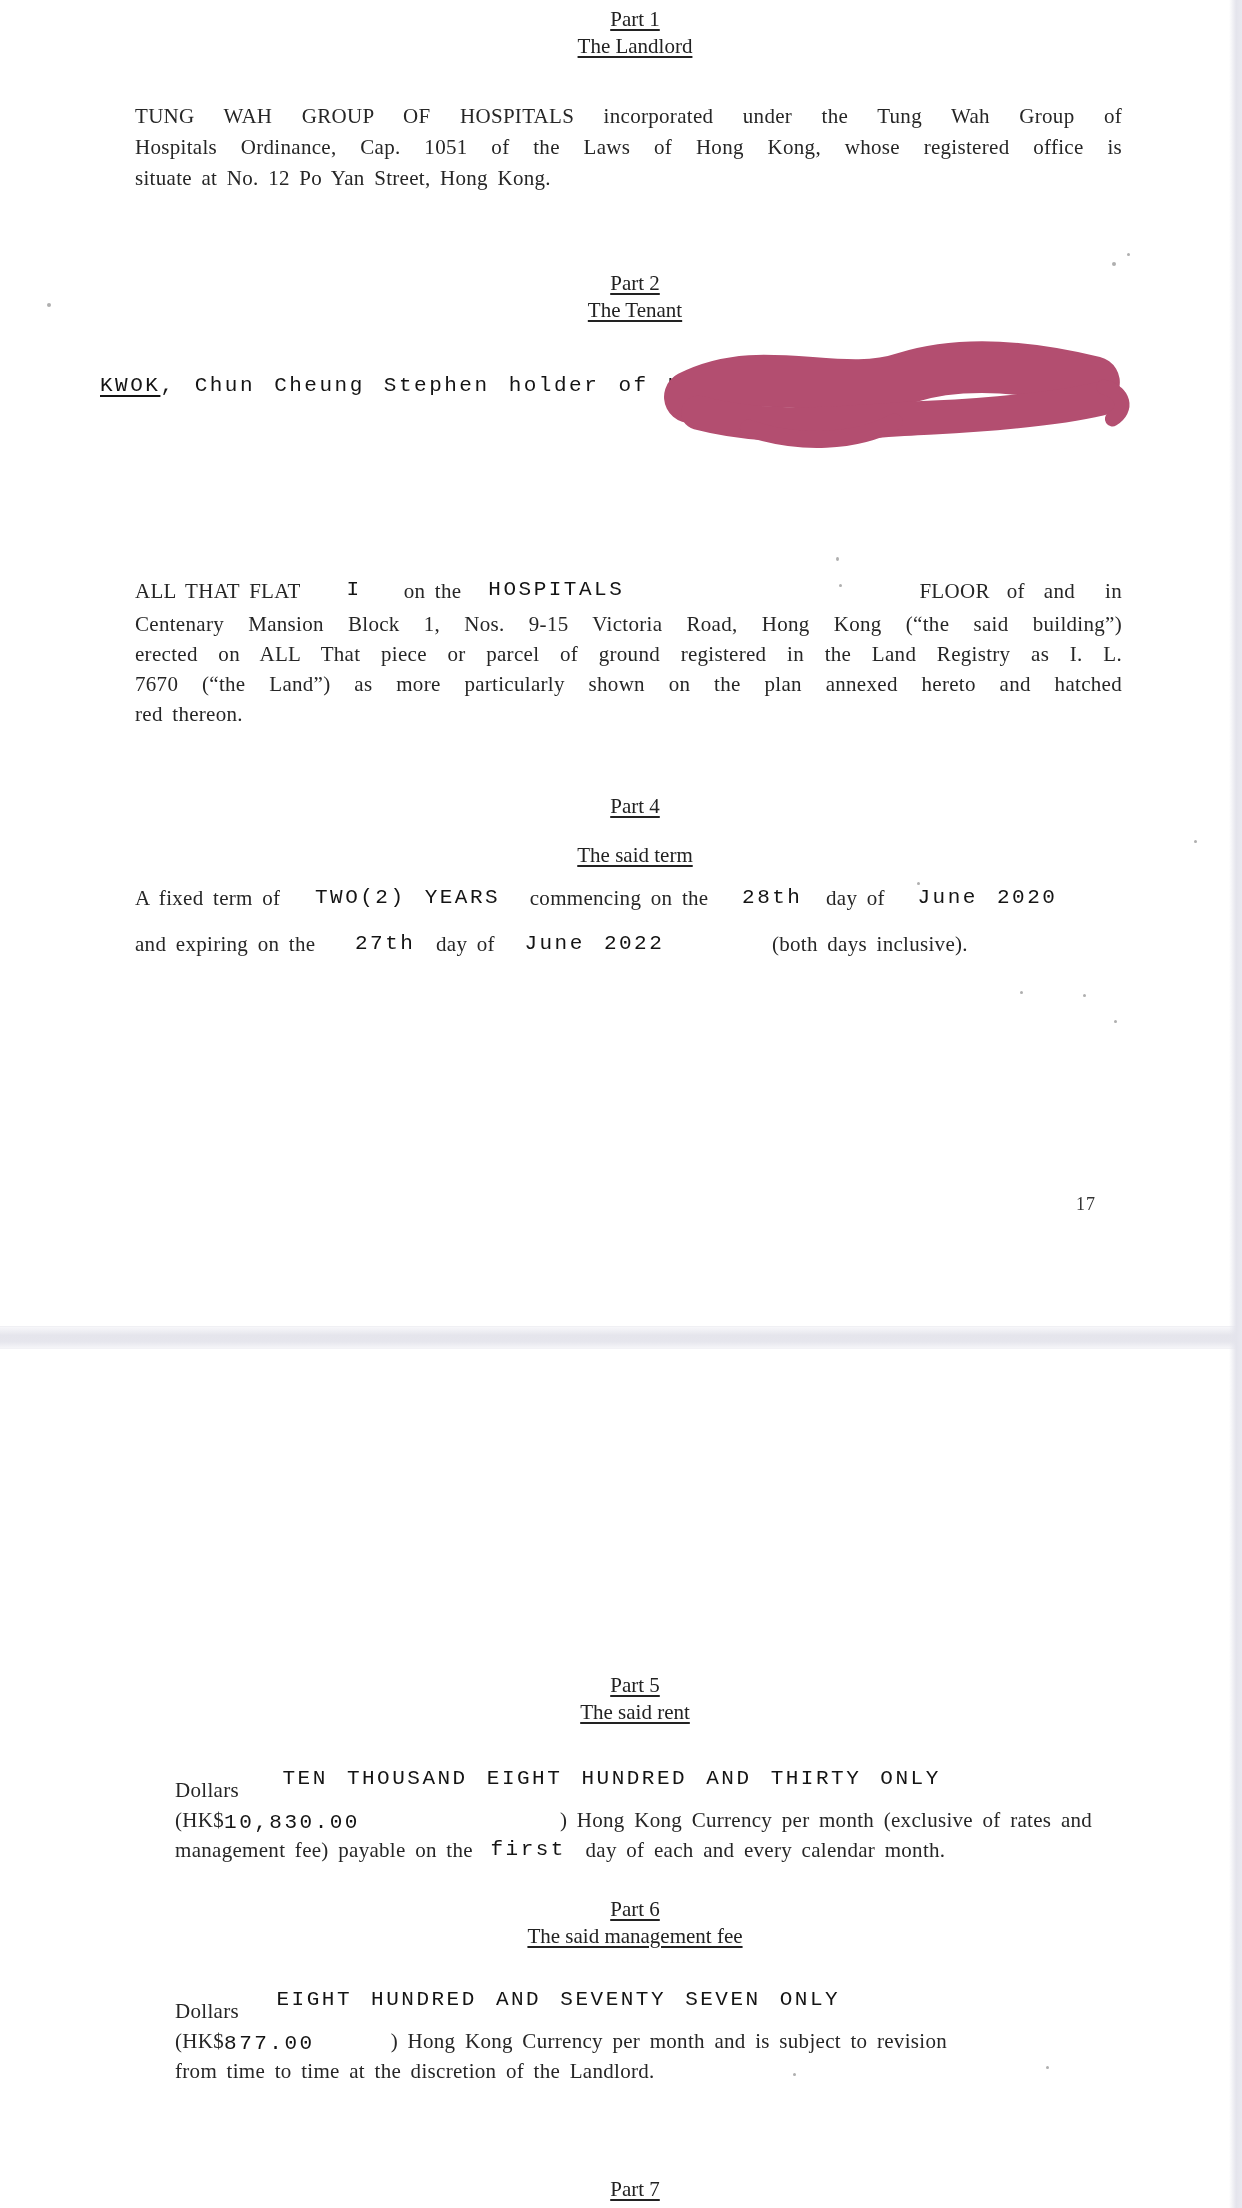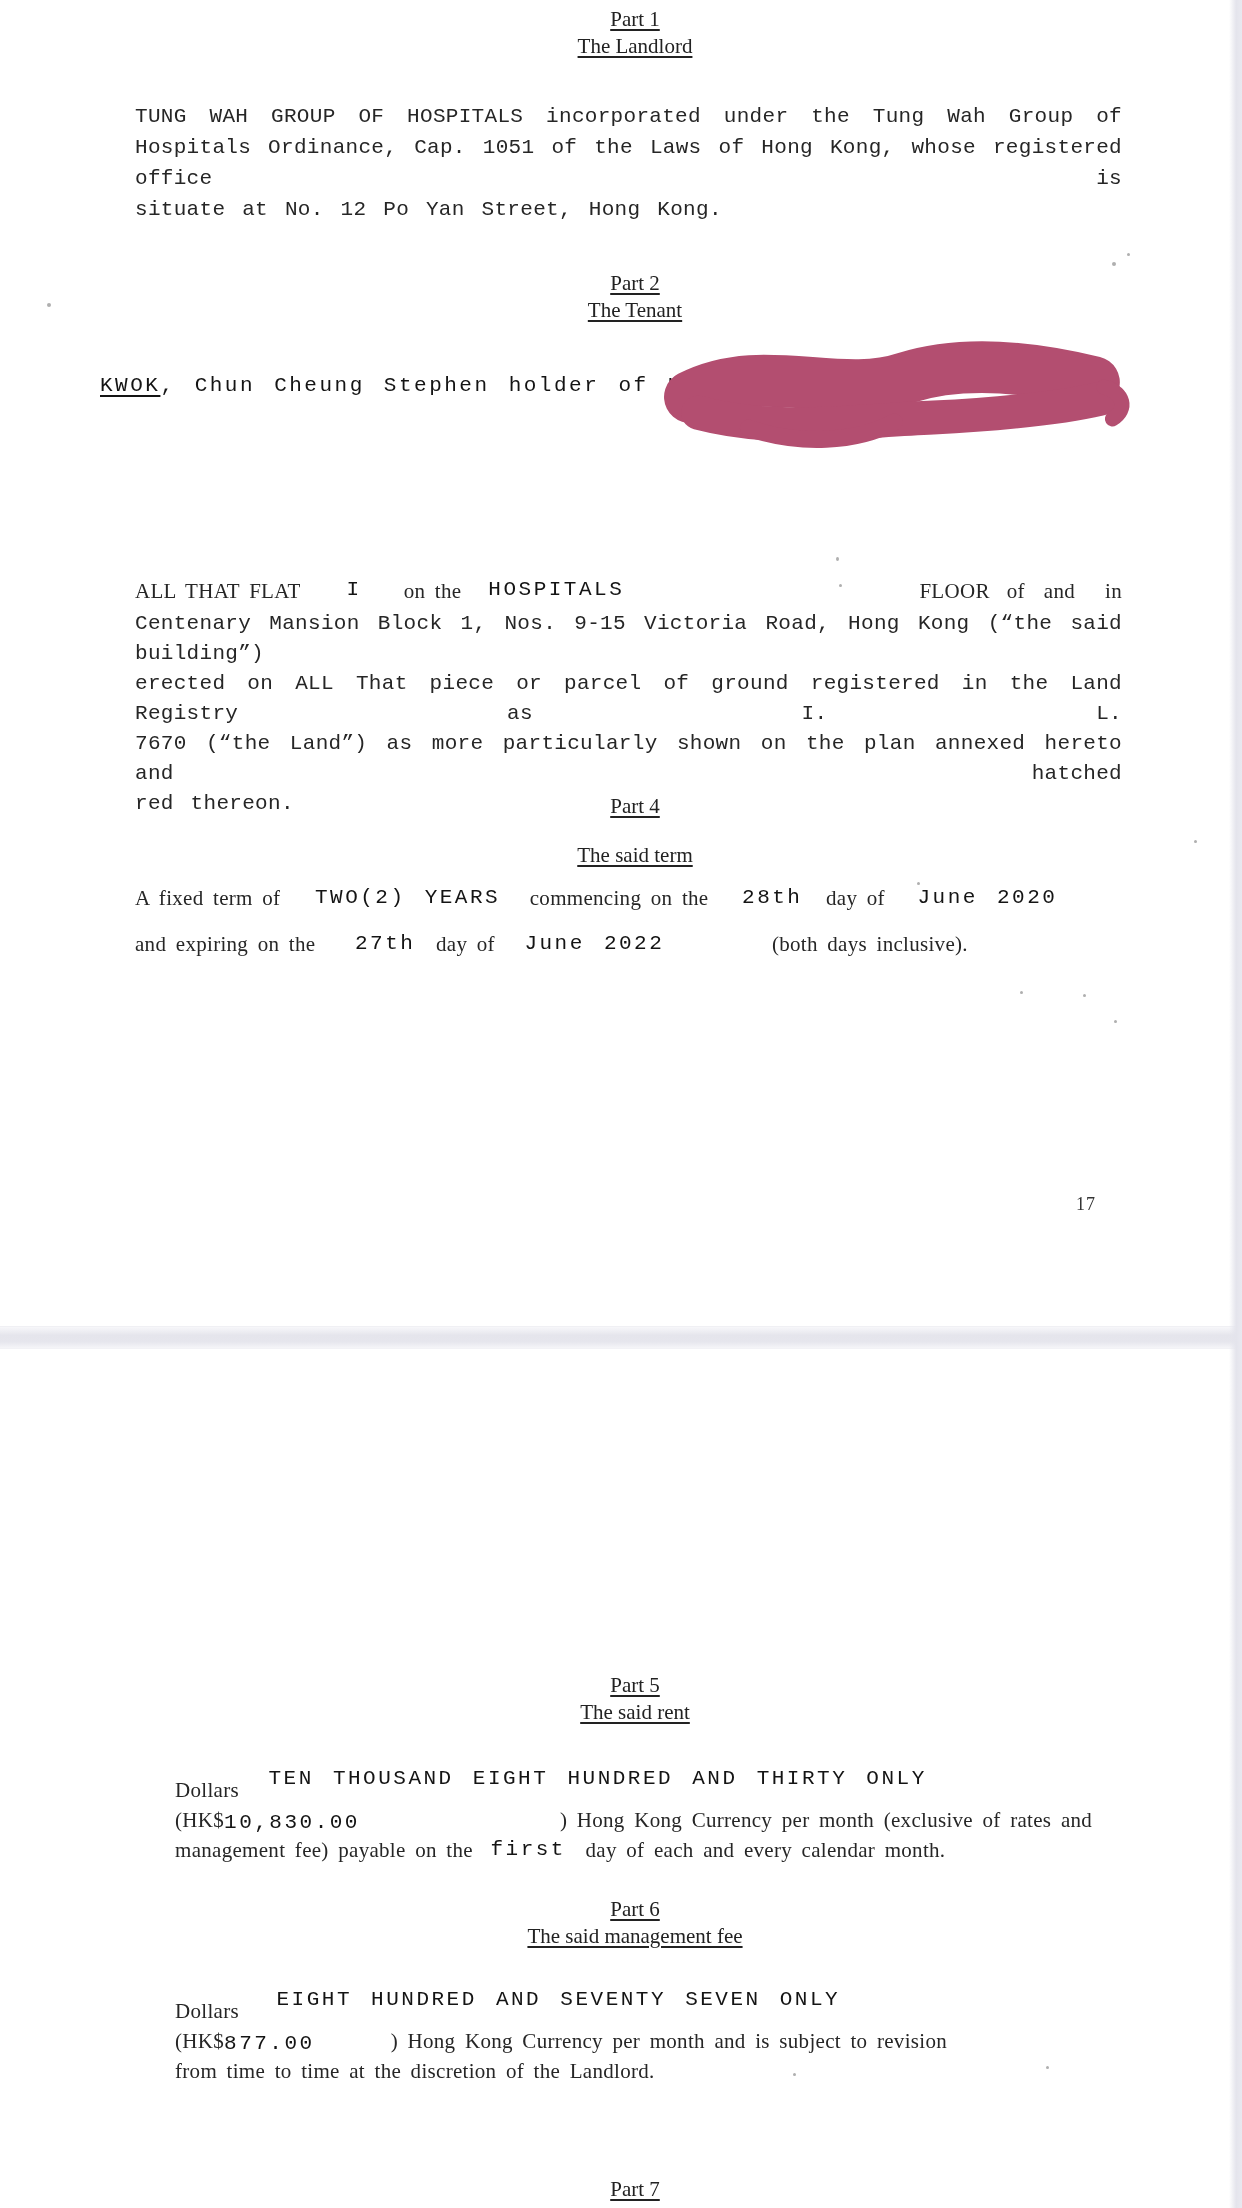--- a/index.html
+++ b/index.html
@@ -14,21 +14,21 @@
     background:linear-gradient(to bottom,#f7f7fa 0%,#e5e5ec 40%,#e6e6ed 70%,#f5f5f8 100%);
     border-top:1px solid #f0f0f4;border-bottom:1px solid #f2f2f6;}
   .speck{position:absolute;background:#5f5f5f;border-radius:50%;opacity:.5;}
 
   
   .head{position:absolute;left:135px;width:1000px;text-align:center;font-size:21px;color:#222;}
   .head .t{text-decoration:underline;text-underline-offset:3px;text-decoration-thickness:1.5px;
     display:inline-block;line-height:27px;}
   .head .row{line-height:27px;}
   .serif-block{position:absolute;left:135px;width:987px;font-size:21px;line-height:31px;
-    letter-spacing:.3px;word-spacing:4px;color:#262626;font-family:Liberation Mono, monospace;}
+    letter-spacing:.3px;word-spacing:4px;color:#262626;}
   .jline{text-align:justify;text-align-last:justify;}
   .lline{text-align:left;}
   .mono{font-family:"Liberation Mono", monospace;font-size:21px;letter-spacing:2.5px;
     color:#141414;position:relative;top:-2px;white-space:nowrap;}
   .line{position:absolute;left:135px;width:987px;font-size:21px;letter-spacing:.3px;
     word-spacing:4px;white-space:nowrap;color:#262626;}
   .p56{left:175px;width:947px;}
   .flex{display:flex;align-items:center;}
   .u2{text-decoration:underline;text-underline-offset:4px;text-decoration-thickness:2px;}
   .raised{top:-13px;}
@@ -107,21 +107,21 @@
   <div class="pageno">17</div>
 
   <div class="page-divider"></div>
 
   <div class="head" style="top:1672px">
     <div class="row"><span class="t">Part 5</span></div>
     <div class="row"><span class="t">The said rent</span></div>
   </div>
   <div class="line p56" style="top:1778px">
     <span>Dollars</span>
-    <span class="mono raised" style="margin-left:20px">TEN THOUSAND EIGHT HUNDRED AND THIRTY ONLY</span>
+    <span class="mono raised" style="margin-left:34px">TEN THOUSAND EIGHT HUNDRED AND THIRTY ONLY</span>
   </div>
   <div class="line p56" style="top:1808px">
     <span>(HK$</span><span class="mono" style="top:1px">10,830.00</span><span class="gap" style="width:200px"></span><span>) Hong Kong Currency per month (exclusive of rates and</span>
   </div>
   <div class="line p56" style="top:1838px">
     <span>management fee) payable on the</span>
     <span class="mono" style="margin-left:8px">first</span>
     <span style="margin-left:10px">day of each and every calendar month.</span>
   </div>
 

